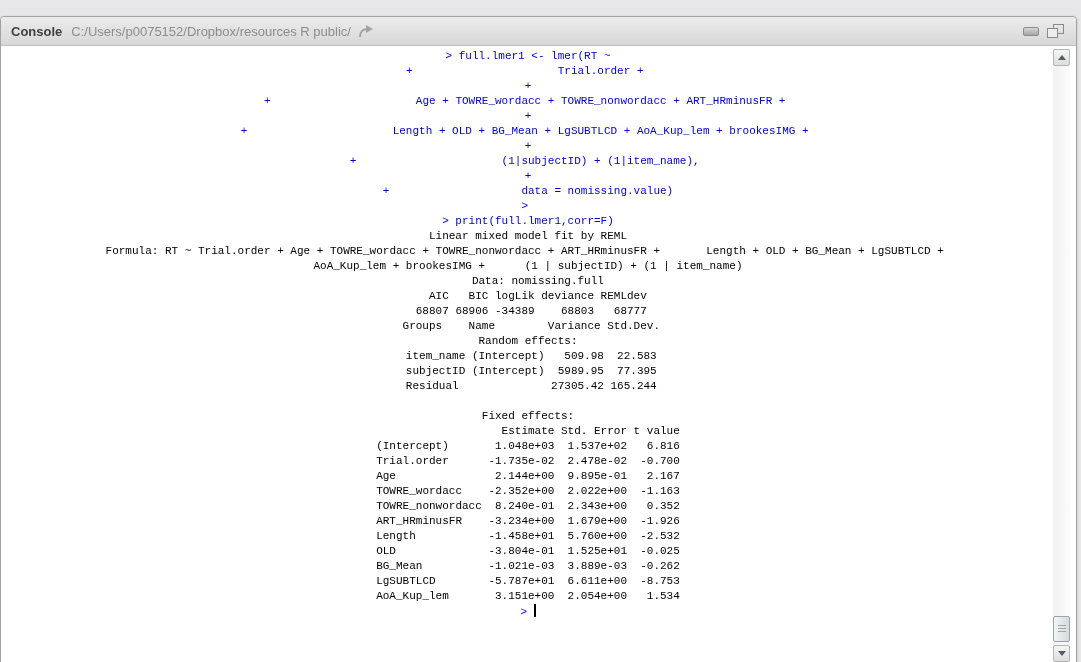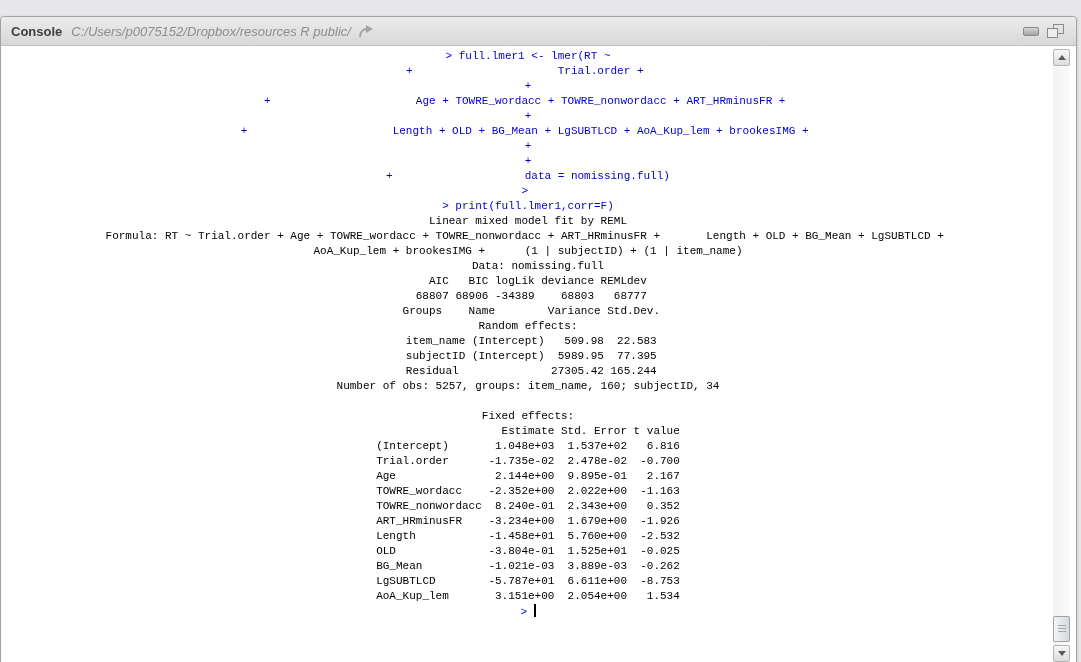--- a/index.html
+++ b/index.html
@@ -15,21 +15,21 @@
     overflow:hidden;
     text-align:center;
   }
   .pane-header {
     height:29px; display:flex; align-items:center;
     background:linear-gradient(#ececec,#d7d7d7);
     border-bottom:1px solid #c0c0c0; border-radius:4px 4px 0 0;
     padding:0 12px 0 10px; box-sizing:border-box;
   }
   .tab-label { font-size:13px; font-weight:bold; color:#3f3f3f; margin-right:9px; cursor:default; }
-  .wd-path { font-size:13px; color:#8c8c8c; margin-right:7px; white-space:nowrap;font-style:italic; }
+  .wd-path { font-size:13px; color:#8c8c8c; margin-right:7px; white-space:nowrap; }
   .popout { display:flex; align-items:center; cursor:pointer; }
   .win-controls { margin-left:auto; display:flex; align-items:center; gap:8px; }
   .btn-min, .btn-max { cursor:pointer; display:flex; align-items:flex-end; }
   .min-bar {
     width:14px; height:7px; border:1px solid #8a8a8a; border-radius:2px;
     background:linear-gradient(#d6d6d6,#a5a5a5);
   }
   .max-icon { position:relative; width:17px; height:14px; }
   .max-icon .r-back {
     position:absolute; right:0; top:0; width:9px; height:8px;
@@ -106,36 +106,36 @@
   </div>
 
   <div class="console-area">
       <div class="line in">&gt; full.lmer1 &lt;- lmer(RT ~</div>
       <div class="line in">+                      Trial.order + </div>
       <div class="line in">+</div>
       <div class="line in">+                      Age + TOWRE_wordacc + TOWRE_nonwordacc + ART_HRminusFR + </div>
       <div class="line in">+</div>
       <div class="line in">+                      Length + OLD + BG_Mean + LgSUBTLCD + AoA_Kup_lem + brookesIMG + </div>
       <div class="line in">+</div>
+      <div class="line in">+                      (1|subjectID) + (1|item_name), </div>
       <div class="line in">+</div>
-      <div class="line in">+                    data = nomissing.full)</div>
+      <div class="line in">+                    data = nomissing.value)</div>
       <div class="line in">&gt; </div>
       <div class="line in">&gt; print(full.lmer1,corr=F)</div>
       <div class="line out">Linear mixed model fit by REML</div>
       <div class="line out">Formula: RT ~ Trial.order + Age + TOWRE_wordacc + TOWRE_nonwordacc + ART_HRminusFR +       Length + OLD + BG_Mean + LgSUBTLCD + </div>
       <div class="line out">AoA_Kup_lem + brookesIMG +      (1 | subjectID) + (1 | item_name)</div>
       <div class="line out">   Data: nomissing.full</div>
       <div class="line out">   AIC   BIC logLik deviance REMLdev</div>
       <div class="line out"> 68807 68906 -34389    68803   68777</div>
       <div class="line out"> Groups    Name        Variance Std.Dev.</div>
       <div class="line out">Random effects:</div>
       <div class="line out"> item_name (Intercept)   509.98  22.583</div>
       <div class="line out"> subjectID (Intercept)  5989.95  77.395</div>
       <div class="line out"> Residual              27305.42 165.244</div>
-      <div class="line out">Number of obs: 5257, groups: item_name, 160; subjectID, 34</div>
       <div class="line out"></div>
       <div class="line out">Fixed effects:</div>
       <div class="line out">                   Estimate Std. Error t value</div>
       <div class="line out">(Intercept)       1.048e+03  1.537e+02   6.816</div>
       <div class="line out">Trial.order      -1.735e-02  2.478e-02  -0.700</div>
       <div class="line out">Age               2.144e+00  9.895e-01   2.167</div>
       <div class="line out">TOWRE_wordacc    -2.352e+00  2.022e+00  -1.163</div>
       <div class="line out">TOWRE_nonwordacc  8.240e-01  2.343e+00   0.352</div>
       <div class="line out">ART_HRminusFR    -3.234e+00  1.679e+00  -1.926</div>
       <div class="line out">Length           -1.458e+01  5.760e+00  -2.532</div>

